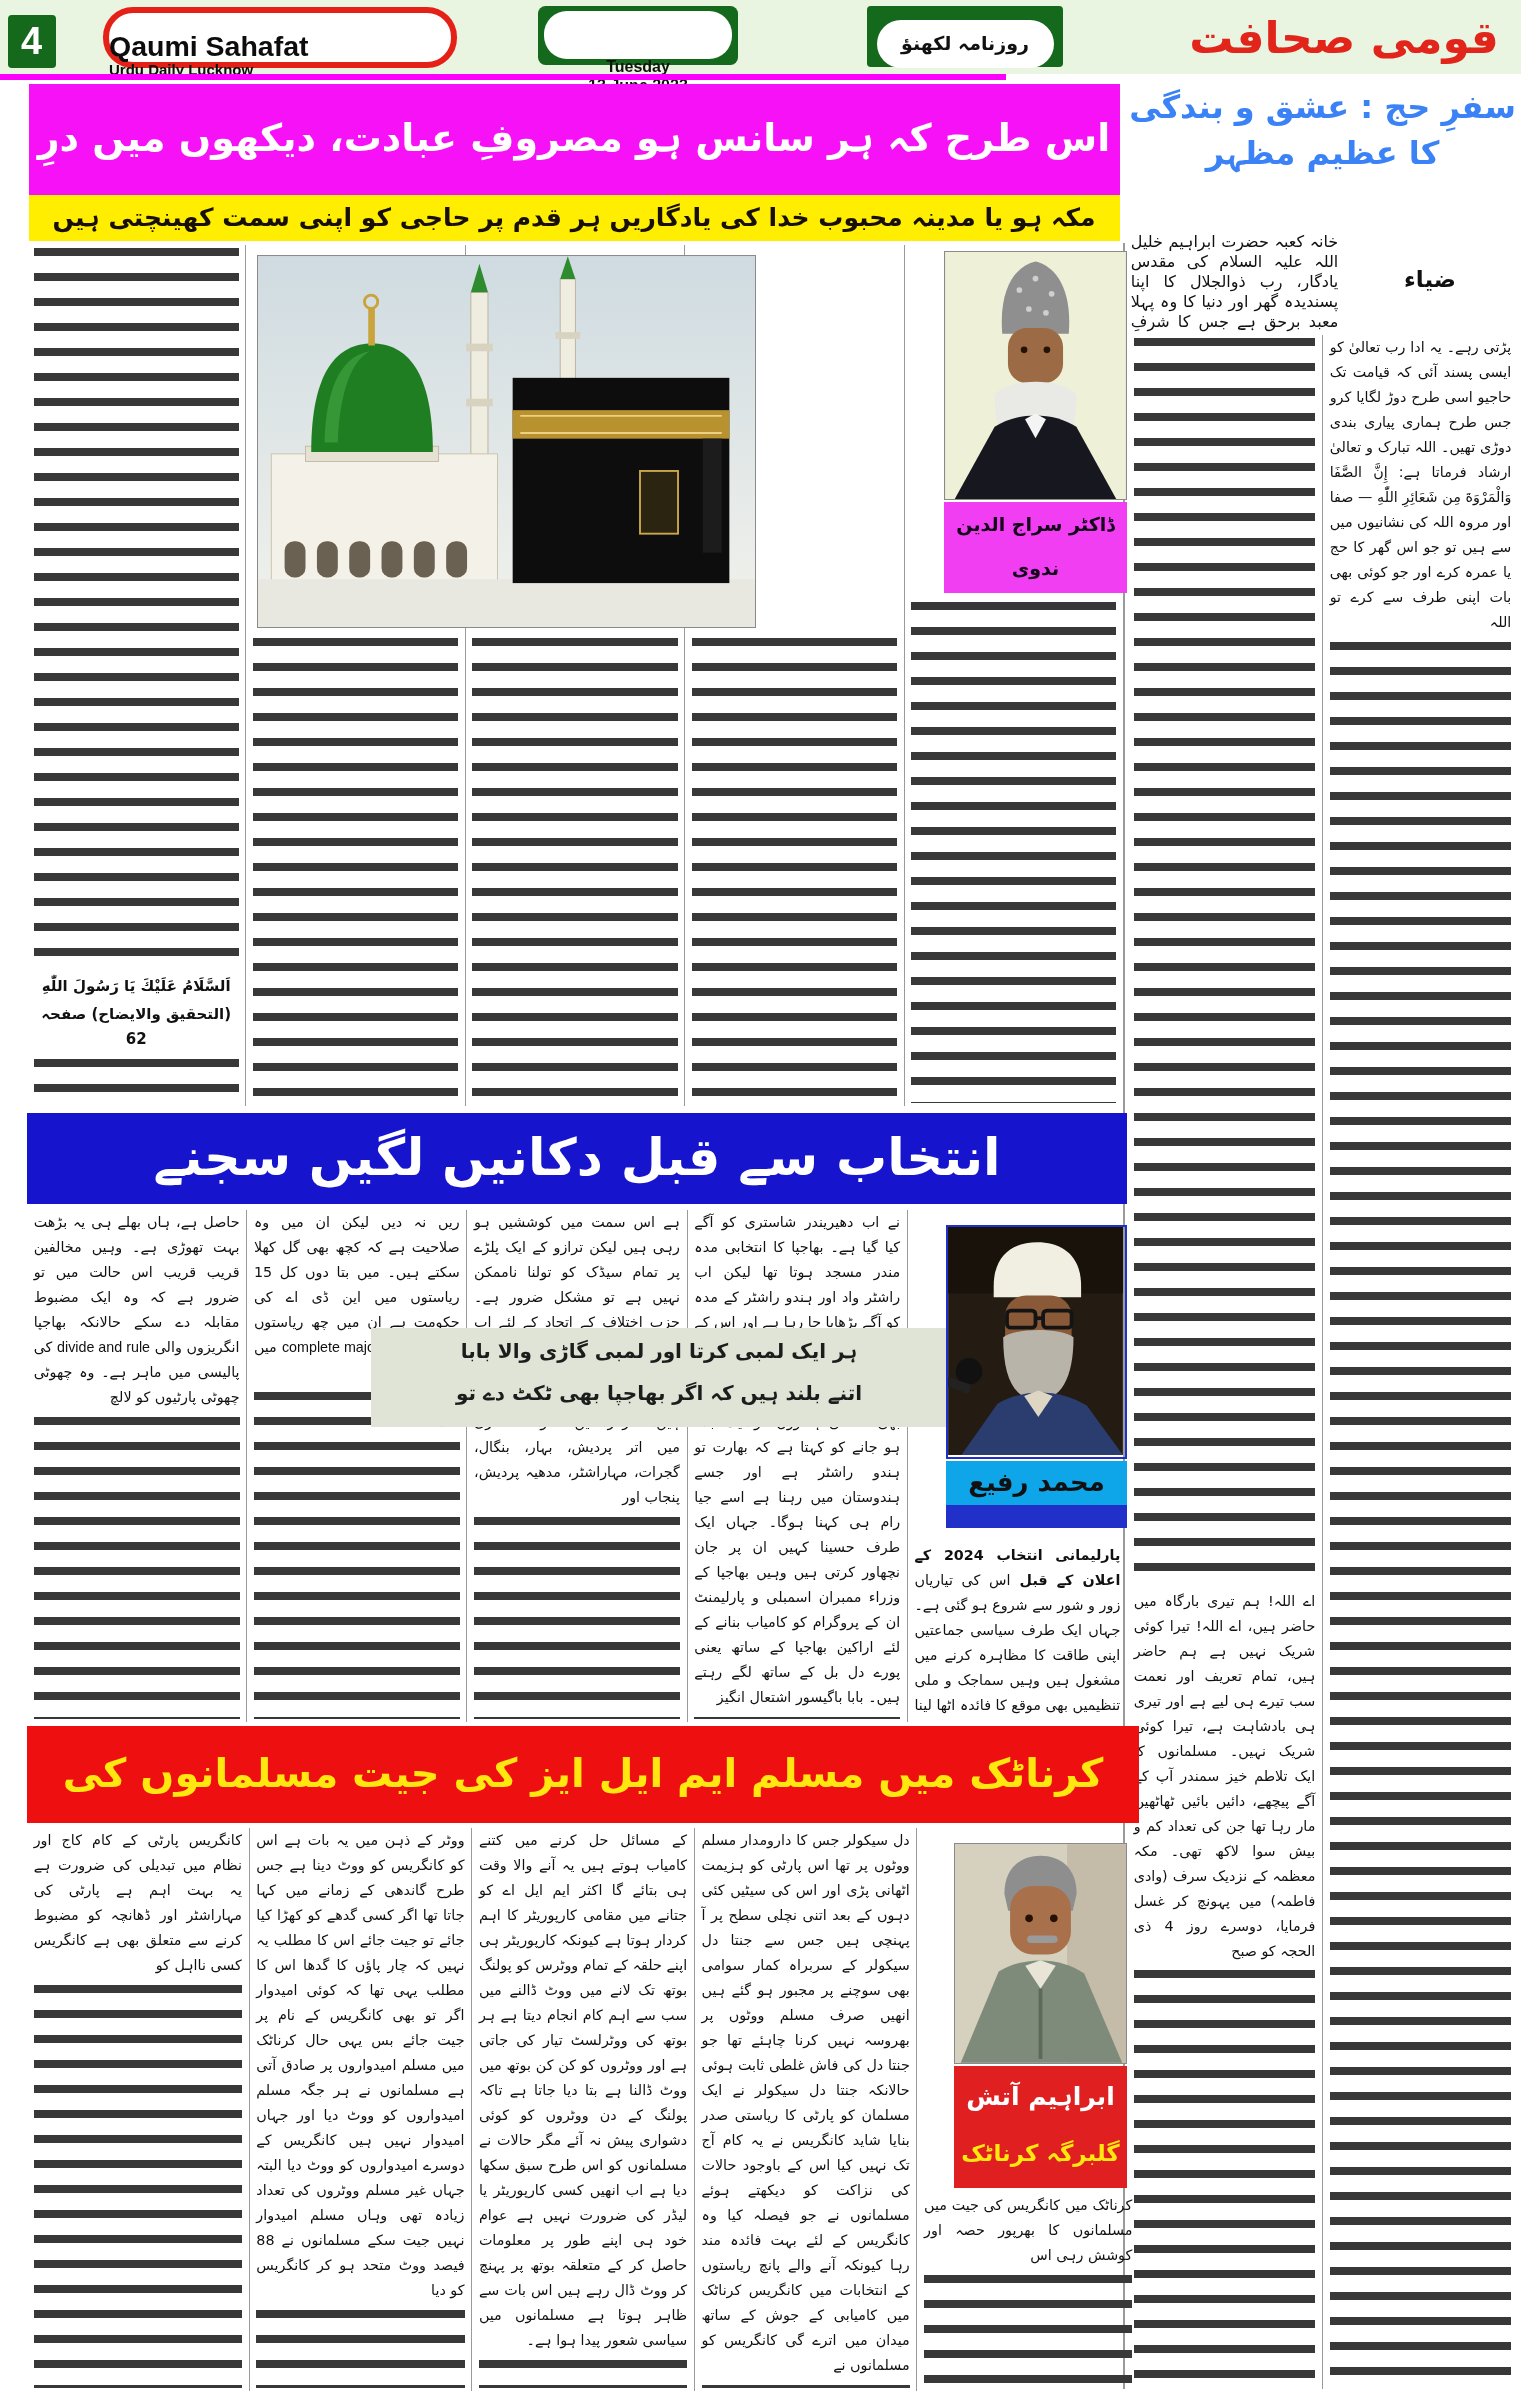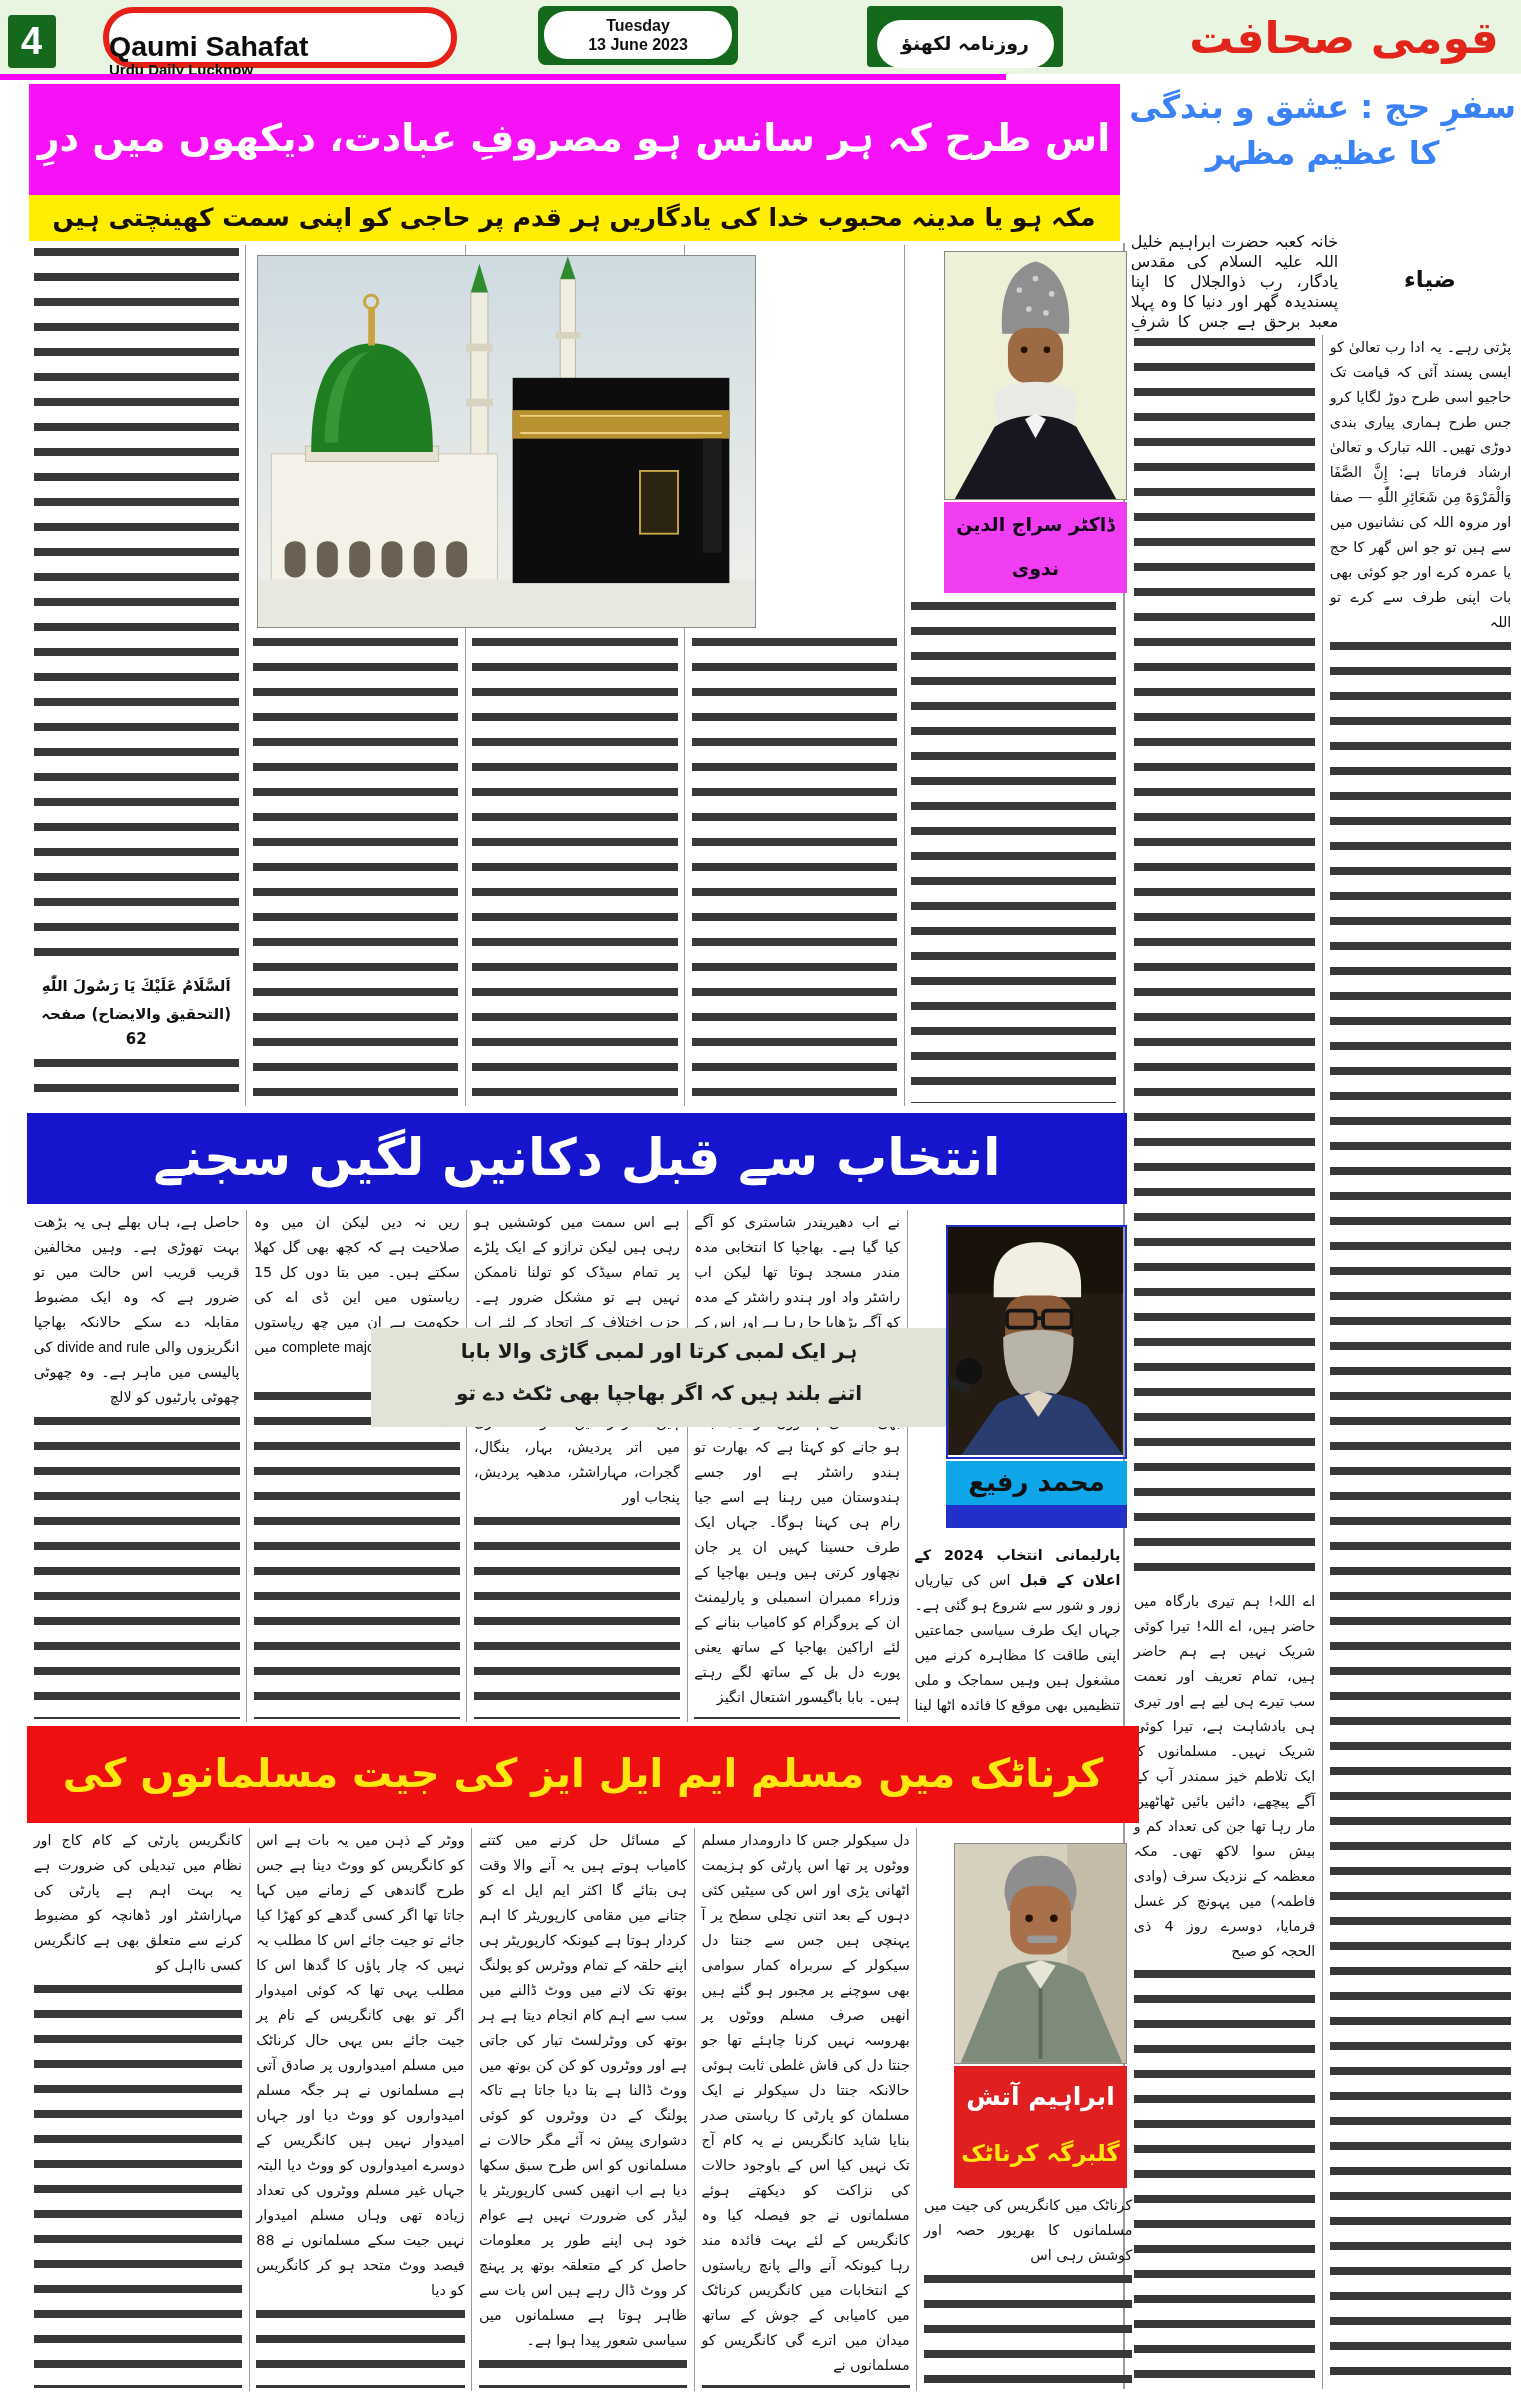--- a/index.html
+++ b/index.html
@@ -15,21 +15,21 @@
   
   .header { left:0; top:0; width:1522px; height:74px; background:#e9f5e1; }
   .numbox { left:7.6px; top:15px; width:48px; height:53px; background:#15691c; border-radius:3.8px;
             color:#fff; font:bold 38px/53px "Liberation Sans",sans-serif; text-align:center; }
   .masthead { left:103px; top:6.7px; width:354px; height:61px; background:#fff;
               border:6.7px solid #e52017; border-radius:30px; padding-top:18px; }
   .masthead .t1 { font:bold 28.5px/30px "Liberation Sans",sans-serif; color:#0d0d0d; }
   .masthead .t2 { font:bold 15px/17px "Liberation Sans",sans-serif; color:#0d0d0d; }
   .datebox { left:538px; top:5.7px; width:200px; height:59px; background:#15691c; border-radius:7.6px; padding:5.7px; }
   .datebox .pill { background:#fff; border-radius:23px; height:48px; text-align:center; padding-top:4.8px; }
-  .datebox .d1 { font:bold 16px/19px "Liberation Sans",sans-serif; }
+  .datebox .d1 { font:bold 16px/19px "Liberation Sans",sans-serif;margin-top:41px; }
   .datebox .d2 { font:bold 16px/19px "Liberation Sans",sans-serif; }
   .edbox { left:867px; top:5.7px; width:196px; height:61px; background:#15691c; border-radius:3.8px; padding:6.7px 9.5px; }
   .edbox .pill { background:#fff; border-radius:25px; height:48px; text-align:center;
                  font:bold 19px/46px "DejaVu Sans",sans-serif;margin-top:8px; }
   .brand { left:1170px; top:3.8px; width:348px; height:67px; color:#e1251b;
            font-size:44px; line-height:67px; font-weight:bold; text-align:center; }
   .hrule { left:0; top:74px; width:1006px; height:5.7px; background:#fd00fd; }
 
   
   .banner { text-align:center; overflow:hidden; font-weight:bold; }

